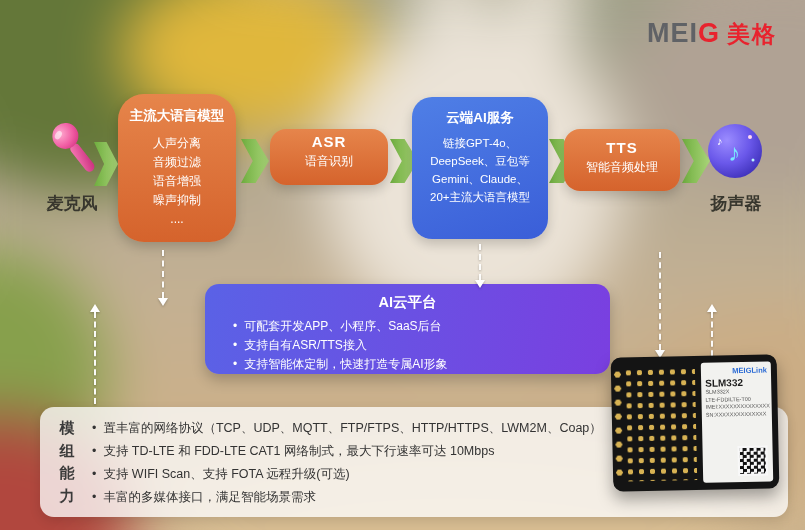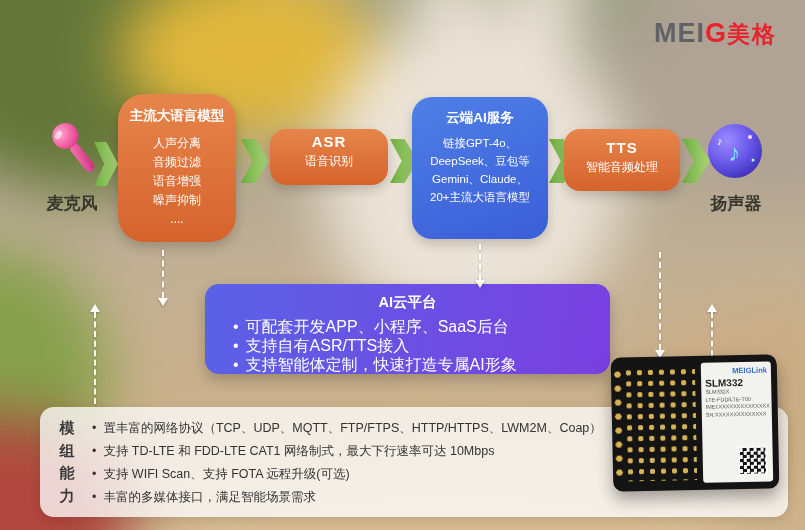--- a/index.html
+++ b/index.html
@@ -15,21 +15,21 @@
   .b-yellow{left:150px;top:0px;width:230px;height:150px;background:#e0b73c;}
   .b-bunny{left:330px;top:40px;width:270px;height:290px;background:#ebe3d7;}
   .b-ear1{left:420px;top:-20px;width:60px;height:170px;background:#efe7dc;transform:rotate(-8deg);}
   .b-ear2{left:495px;top:-25px;width:60px;height:170px;background:#efe7dc;transform:rotate(6deg);}
   .b-wall-r{left:600px;top:-10px;width:280px;height:210px;background:#b0a294;}
   .b-red{left:-70px;top:400px;width:230px;height:190px;background:#b1473e;}
   .b-floor{left:190px;top:430px;width:520px;height:160px;background:#d8bd92;}
   .b-floor-r{left:610px;top:300px;width:260px;height:170px;background:#cbad85;}
 
   
-  .logo{position:absolute;top:18px;right:28px;display:flex;align-items:baseline;gap:0;z-index:5;}
+  .logo{position:absolute;top:18px;right:28px;display:flex;align-items:baseline;gap:7px;z-index:5;}
   .logo-en{font-size:27px;font-weight:800;letter-spacing:1px;color:#606266;}
   .logo .red{color:#e8232e;}
   .logo-cn{font-size:23px;font-weight:800;color:#e8232e;letter-spacing:2px;}
 
   
   .fbox{position:absolute;color:#fff;text-align:center;box-shadow:0 5px 12px rgba(0,0,0,.18);z-index:2;}
   .orange{background:linear-gradient(180deg,#e6854b,#d5632c);}
   .box-audio{left:118px;top:94px;width:118px;height:148px;border-radius:26px;padding-top:13px;}
   .box-audio .ttl{font-size:13.5px;font-weight:bold;margin-bottom:9px;}
   .box-audio .itm{font-size:12px;line-height:19px;}
@@ -48,21 +48,21 @@
     filter:drop-shadow(0 2px 2px rgba(0,0,0,.18));}
 
   
   .endpoint-label{position:absolute;width:92px;text-align:center;font-size:17px;font-weight:bold;color:#38372e;z-index:2;}
   .icon-wrap{position:absolute;z-index:2;}
 
   
   .platform{position:absolute;left:205px;top:284px;width:405px;height:90px;border-radius:14px;z-index:2;
     background:linear-gradient(100deg,#5a62e6 0%,#7a3fe0 100%);color:#fff;box-shadow:0 6px 14px rgba(0,0,0,.22);padding-top:9px;}
   .platform .ttl{text-align:center;font-size:14.5px;font-weight:bold;margin-bottom:5px;}
-  .p-bullet{font-size:16px;line-height:19px;margin-left:28px;white-space:nowrap;}
+  .p-bullet{font-size:12px;line-height:19px;margin-left:28px;white-space:nowrap;}
   .p-bullet .b{margin-right:7px;}
 
   
   .panel{position:absolute;left:40px;top:407px;width:748px;height:110px;border-radius:14px;background:rgba(253,253,252,.78);z-index:2;box-shadow:0 4px 12px rgba(0,0,0,.12);}
   .mod-label{position:absolute;left:16px;top:10px;width:22px;text-align:center;font-size:15px;font-weight:bold;color:#3a3a3a;line-height:22.5px;}
   .mod-bullets{position:absolute;left:52px;top:10px;color:#333;}
   .m-bullet{font-size:12.5px;line-height:23px;white-space:nowrap;}
   .m-bullet .b{margin-right:7px;}
 
   

